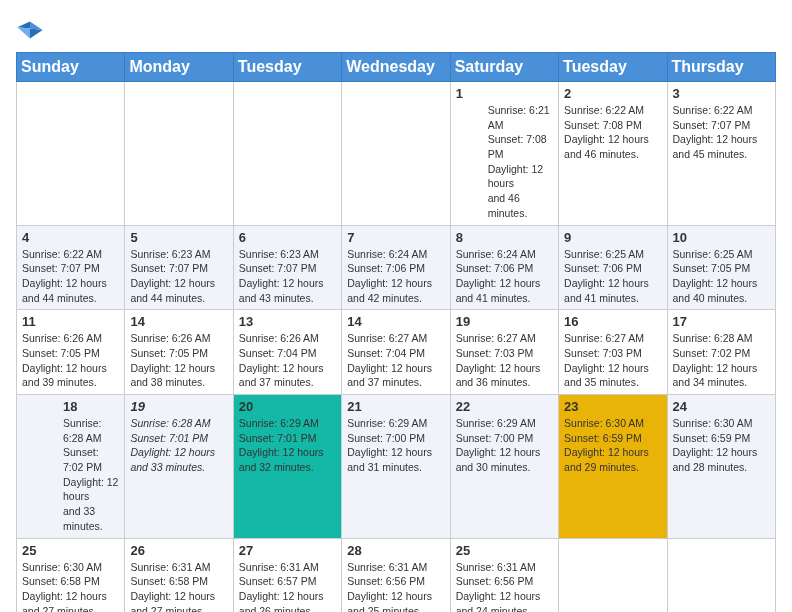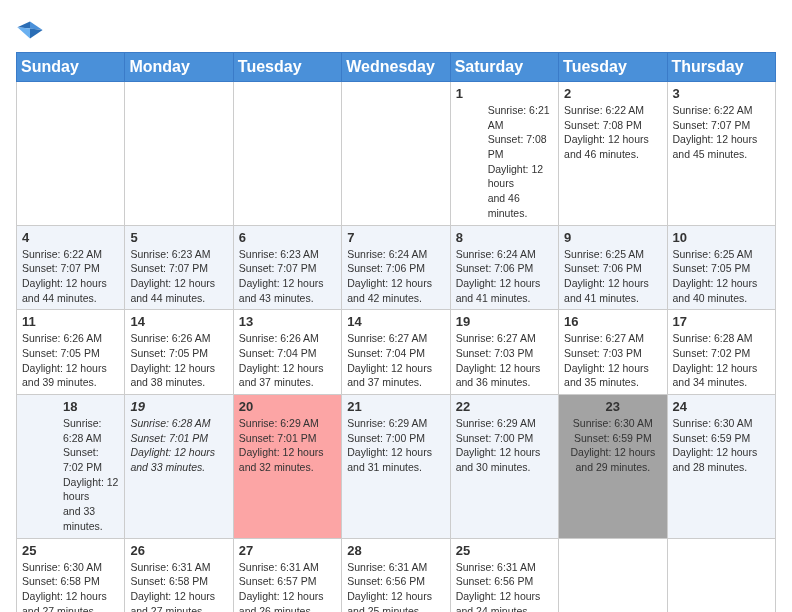--- a/index.html
+++ b/index.html
@@ -255,42 +255,42 @@
 Daylight: 12 hours
 and 33 minutes.</div>
         </td>
         <td style="background: rgb(240, 244, 250); font-style: italic;">
           <span class="day-num">19</span>
           <div class="day-info" style="white-space: pre-line;">Sunrise: 6:28 AM
 Sunset: 7:01 PM
 Daylight: 12 hours
 and 33 minutes.</div>
         </td>
-        <td style="background: #fca5a5;">
+        <td style="background: #14b8a6;">
           <span class="day-num">20</span>
           <div class="day-info" style="white-space: pre-line;">Sunrise: 6:29 AM
 Sunset: 7:01 PM
 Daylight: 12 hours
 and 32 minutes.</div>
         </td>
         <td style="background: rgb(240, 244, 250);">
           <span class="day-num">21</span>
           <div class="day-info" style="white-space: pre-line;">Sunrise: 6:29 AM
 Sunset: 7:00 PM
 Daylight: 12 hours
 and 31 minutes.</div>
         </td>
         <td style="background: rgb(240, 244, 250);">
           <span class="day-num">22</span>
           <div class="day-info" style="white-space: pre-line;">Sunrise: 6:29 AM
 Sunset: 7:00 PM
 Daylight: 12 hours
 and 30 minutes.</div>
         </td>
-        <td style="background: #a3a3a3; text-align: center;">
+        <td style="background: #eab308;">
           <span class="day-num">23</span>
           <div class="day-info" style="white-space: pre-line;">Sunrise: 6:30 AM
 Sunset: 6:59 PM
 Daylight: 12 hours
 and 29 minutes.</div>
         </td>
         <td style="background: rgb(240, 244, 250);">
           <span class="day-num">24</span>
           <div class="day-info" style="white-space: pre-line;">Sunrise: 6:30 AM
 Sunset: 6:59 PM

